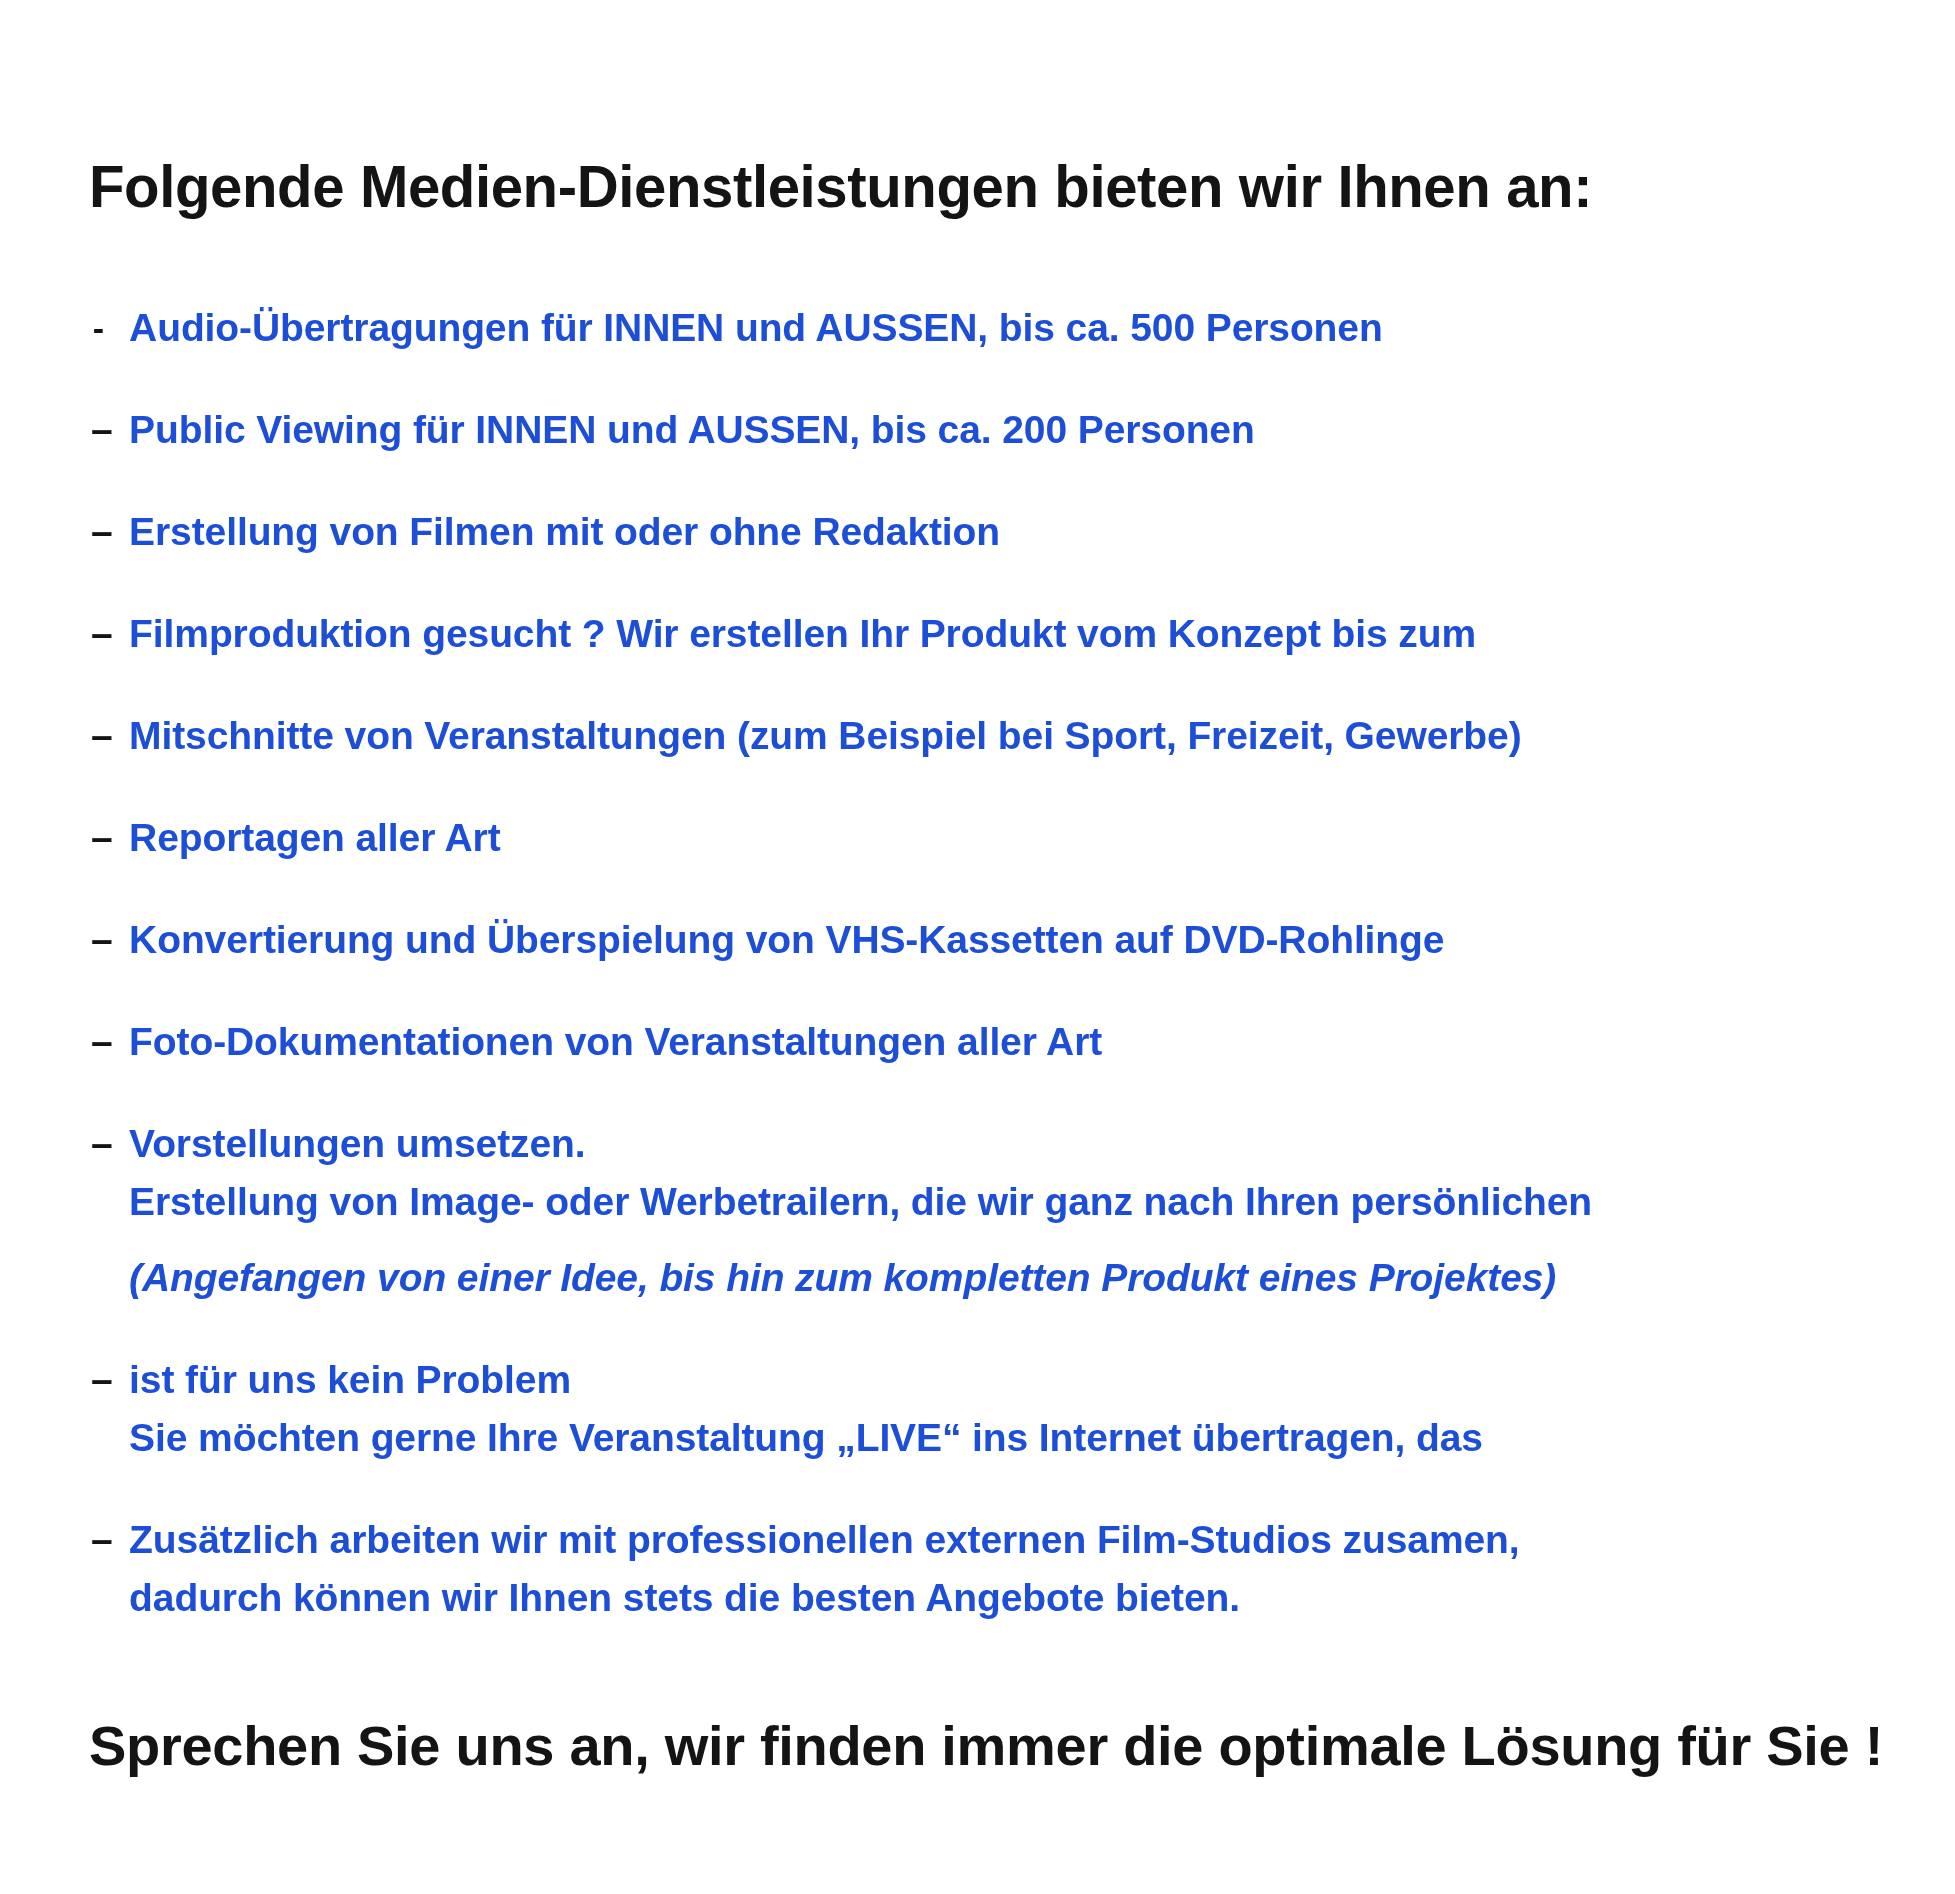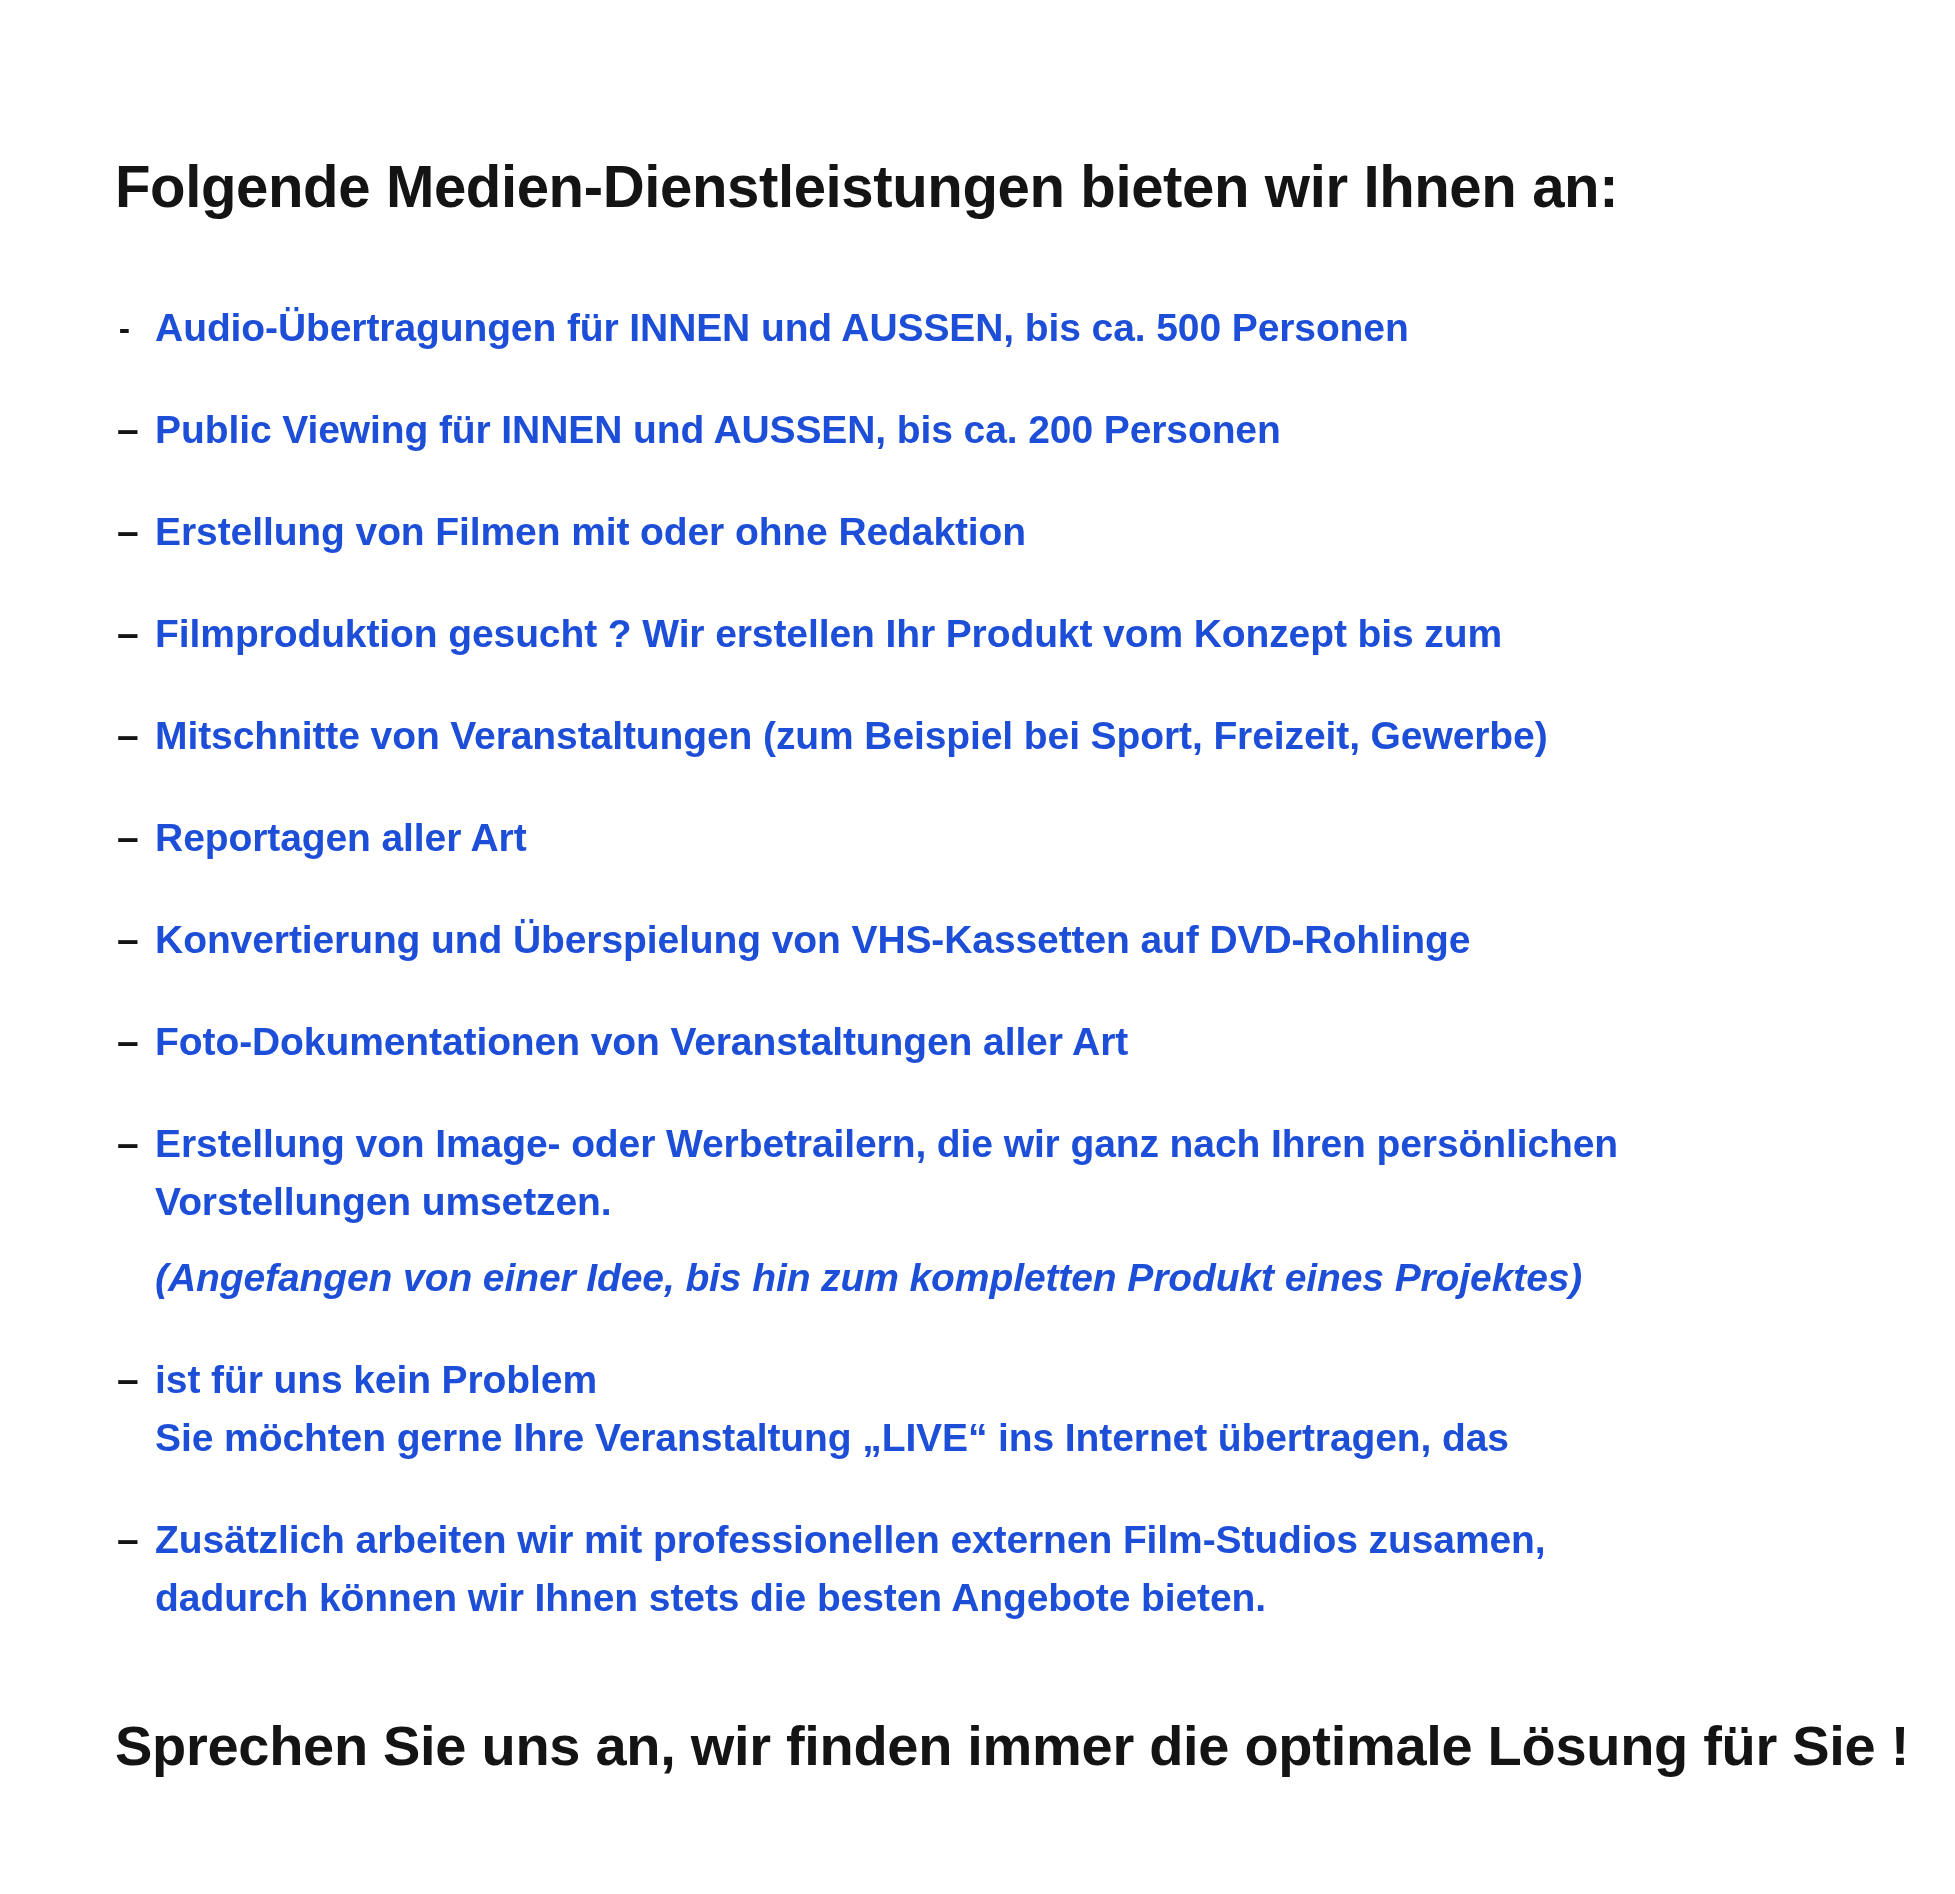--- a/index.html
+++ b/index.html
@@ -16,21 +16,21 @@
     color: #151515;
     overflow: hidden;
   }
 
   .page {
     position: relative;
     width: 1956px;
     height: 1894px;
     background: #ffffff;
     box-sizing: border-box;
-    padding: 0 140px 0 115px;
+    padding: 0 140px 0 89px;
   }
 
   
   .doc-title {
     font-weight: 700;
     font-size: 59px;
     line-height: 1.05;
     letter-spacing: -0.4px;
     margin: 0;
     padding-top: 157px;
@@ -159,22 +159,22 @@
       </li>
       <li class="service-item">
         <span class="bullet-marker">–</span>
         <span class="service-text">
           <span class="line">Foto-Dokumentationen von Veranstaltungen aller Art</span>
         </span>
       </li>
       <li class="service-item">
         <span class="bullet-marker">–</span>
         <span class="service-text">
+          <span class="line">Vorstellungen umsetzen.</span>
           <span class="line">Erstellung von Image- oder Werbetrailern, die wir ganz nach Ihren persönlichen</span>
-          <span class="line">Vorstellungen umsetzen.</span>
           <span class="line note">(Angefangen von einer Idee, bis hin zum kompletten Produkt eines Projektes)</span>
         </span>
       </li>
       <li class="service-item">
         <span class="bullet-marker">–</span>
         <span class="service-text">
           <span class="line">ist für uns kein Problem</span>
           <span class="line">Sie möchten gerne Ihre Veranstaltung „LIVE“ ins Internet übertragen, das</span>
         </span>
       </li>

